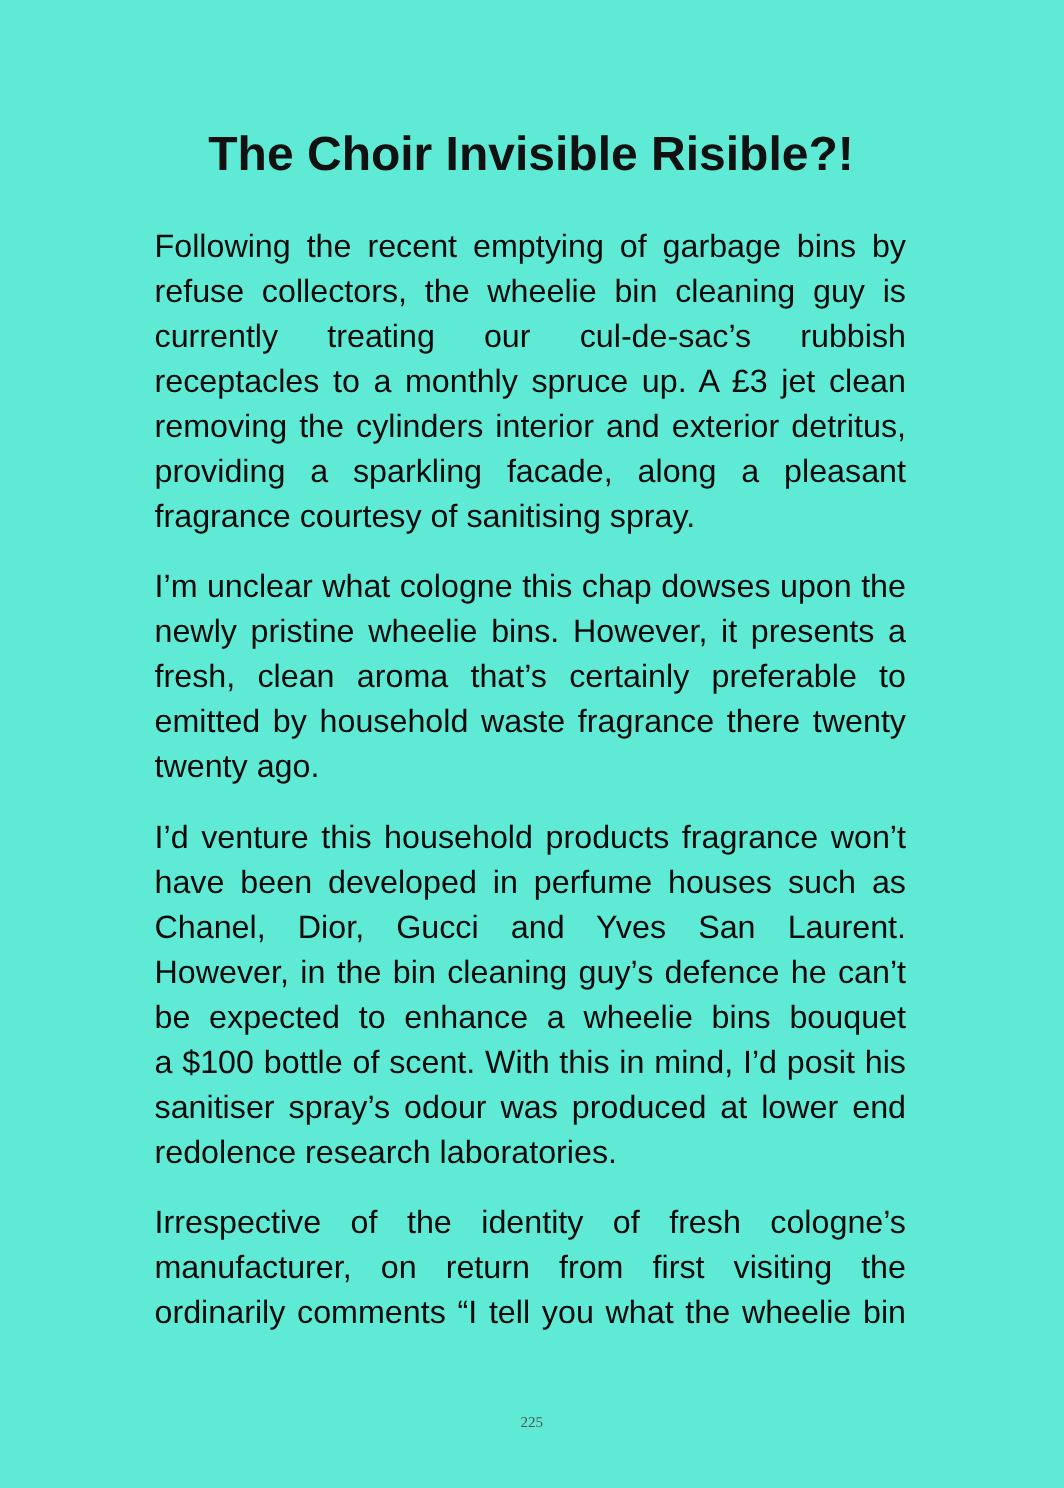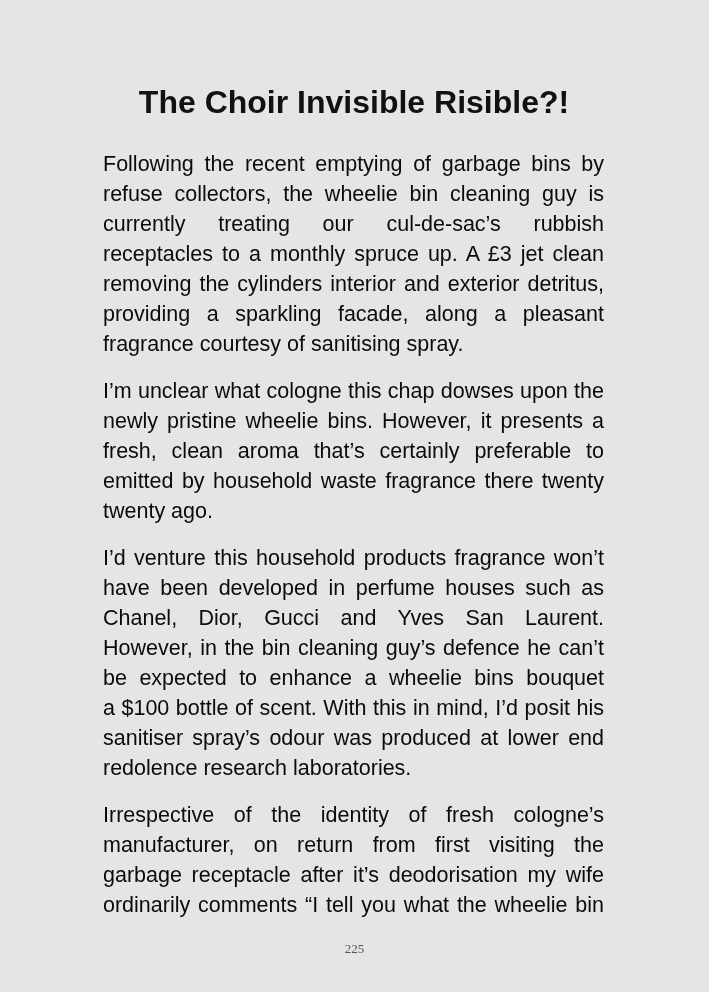--- a/index.html
+++ b/index.html
@@ -4,21 +4,21 @@
 <style>
   html, body {
     margin: 0;
     padding: 0;
     background: #ffffff;
   }
   .page {
     position: relative;
     width: 709px;
     height: 992px;
-    background: #e5e5e5;
+    background: #5eead4;
     overflow: hidden;
     box-sizing: border-box;
     padding: 82px 104px 0 103px;
   }
   .title {
     margin: 0 0 27px 0;
     font-family: "Liberation Sans", "DejaVu Sans", sans-serif;
     font-weight: 700;
     font-size: 32px;
     line-height: 40px;
@@ -47,21 +47,21 @@
     text-align: left;
     text-align-last: left;
   }
   .pagenum {
     position: absolute;
     left: 0;
     right: 0;
     bottom: 36px;
     text-align: center;
     font-family: "Liberation Serif", "DejaVu Serif", serif;
-    font-size: 13px;
+    font-size: 10px;
     line-height: 14px;
     color: #555555;
     margin-top: 24px;
   }
 </style>
 </head>
 <body>
 
 <div class="page">
   <h1 class="title">The Choir Invisible Risible?!</h1>
@@ -89,19 +89,18 @@
         <div class="line">Chanel, Dior, Gucci and Yves San Laurent.</div>
         <div class="line">However, in the bin cleaning guy’s defence he can’t</div>
         <div class="line">be expected to enhance a wheelie bins bouquet from</div>
         <div class="line">a $100 bottle of scent. With this in mind, I’d posit his</div>
         <div class="line">sanitiser spray’s odour was produced at lower end</div>
         <div class="line plain">redolence research laboratories.</div>
       </div>
       <div class="paragraph">
         <div class="line">Irrespective of the identity of fresh cologne’s</div>
         <div class="line">manufacturer, on return from&nbsp;first visiting the</div>
-        <div class="line">garbage receptacle after it’s deodorisation my wife</div>
         <div class="line">ordinarily comments “I tell you what the wheelie bin</div>
       </div>
     </div>
 
   <div class="pagenum">225</div>
 </div>
 
 </body></html>

